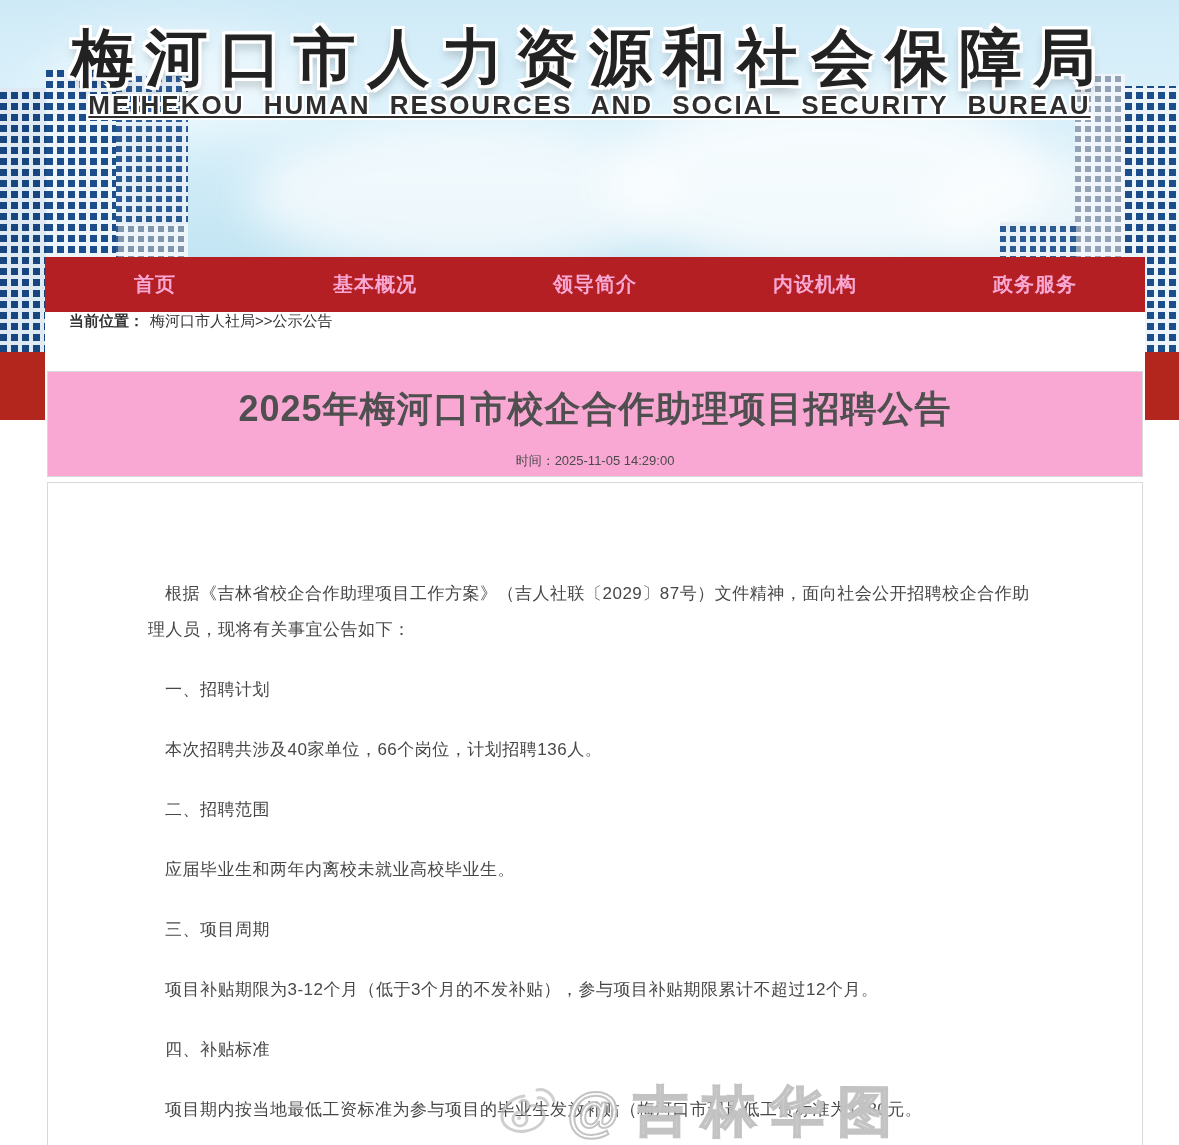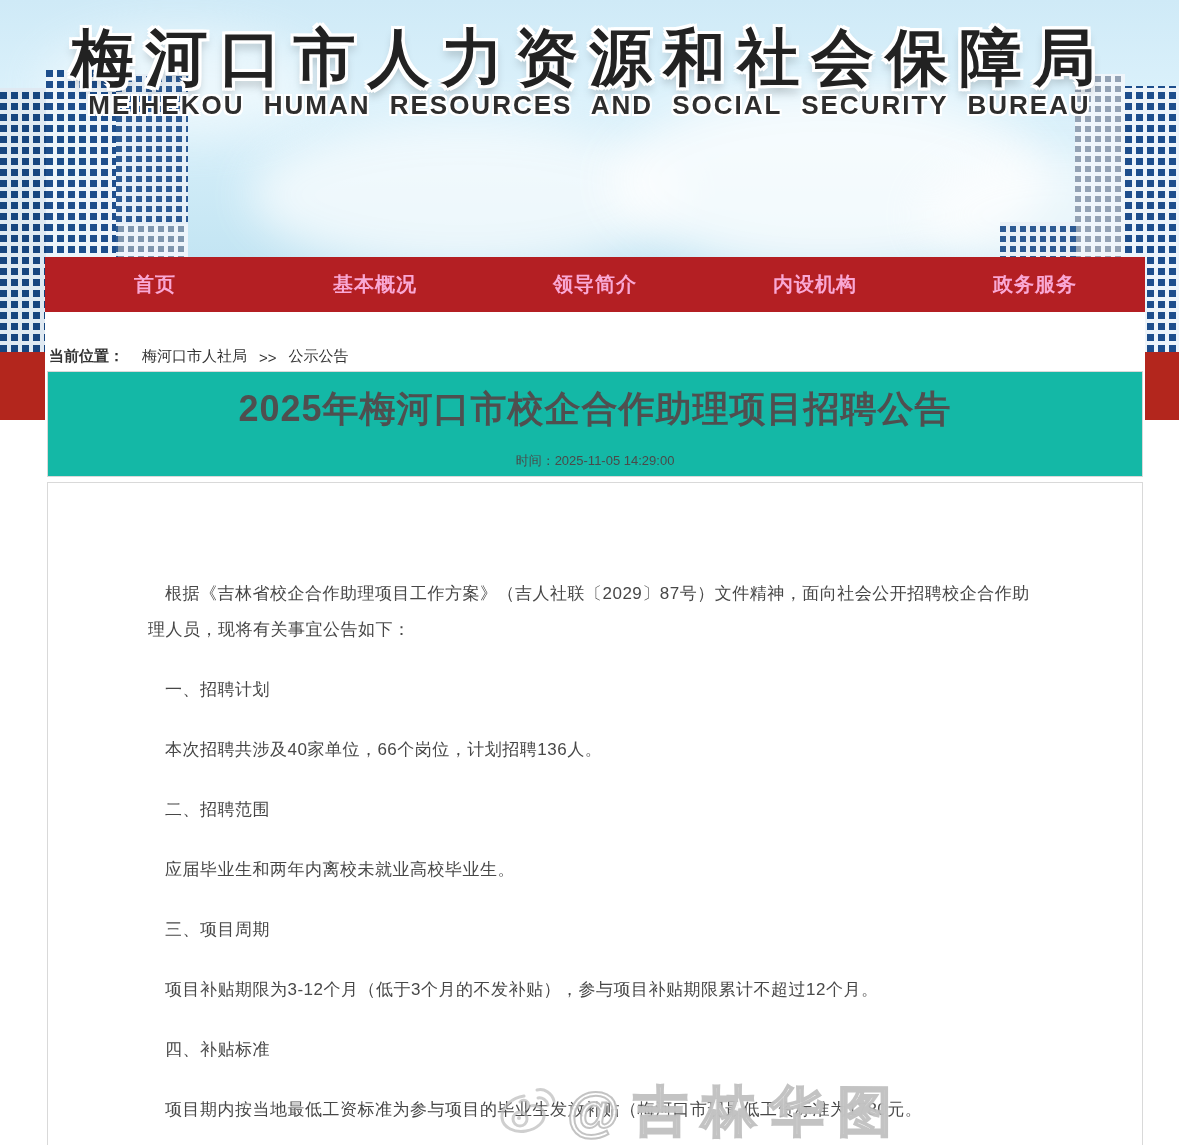--- a/index.html
+++ b/index.html
@@ -48,45 +48,46 @@
     text-shadow:-3px -3px 0 #fff,3px -3px 0 #fff,-3px 3px 0 #fff,3px 3px 0 #fff,
                 0 -3px 0 #fff,0 3px 0 #fff,-3px 0 0 #fff,3px 0 0 #fff,0 7px 10px rgba(0,0,0,.25);
     white-space:nowrap;
   }
   .hdr-en{
     position:absolute;left:0;top:90px;width:100%;text-align:center;
     font-size:26px;font-weight:bold;letter-spacing:2px;word-spacing:10px;color:#2e2e2e;
     text-shadow:-2px -2px 0 #fff,2px -2px 0 #fff,-2px 2px 0 #fff,2px 2px 0 #fff,
                 0 -2px 0 #fff,0 2px 0 #fff,-2px 0 0 #fff,2px 0 0 #fff;
     white-space:nowrap;
+    text-decoration:underline;
   }
   
   .red-stripe{position:absolute;left:0;top:352px;width:1179px;height:68px;background:#b3261d;z-index:0;}
 
   
   .nav{
     position:absolute;left:45px;top:257px;width:1100px;height:55px;
     background:#b41f23;display:flex;z-index:2;
   }
   .nav-item{
     flex:1;display:flex;align-items:center;justify-content:center;
     color:#f9a8d4;font-size:20px;font-weight:bold;letter-spacing:1px;cursor:pointer;
   }
   .below{
     position:absolute;left:45px;top:312px;width:1100px;bottom:0;
     background:#ffffff;z-index:2;
   }
   .breadcrumb{
-    height:54px;display:flex;align-items:flex-end;padding-left:4px;
-    font-size:15px;color:#333;gap:12px;
+    height:54px;display:flex;align-items:flex-start;padding-left:24px;
+    font-size:15px;color:#333;
   }
   .breadcrumb .crumb-label{font-weight:bold;margin-right:6px;}
   .breadcrumb a{color:#333;text-decoration:none;cursor:pointer;}
   .title-box{
-    margin:5px 2px 0 2px;height:104px;border:1px solid #d9d9d9;background:#14b8a6;
+    margin:5px 2px 0 2px;height:104px;border:1px solid #d9d9d9;background:#f9a8d4;
     position:relative;text-align:center;
   }
   .article-title{
     margin:0;padding-top:16px;font-size:36px;line-height:42px;font-weight:bold;color:#4f4f4f;
     letter-spacing:1px;
   }
   .article-time{margin-top:22px;font-size:13px;color:#4a4a4a;}
   .body-box{
     margin:5px 2px 0 2px;min-height:690px;border:1px solid #d9d9d9;background:#fff;
     padding:93px 112px 40px 100px;box-sizing:border-box;

